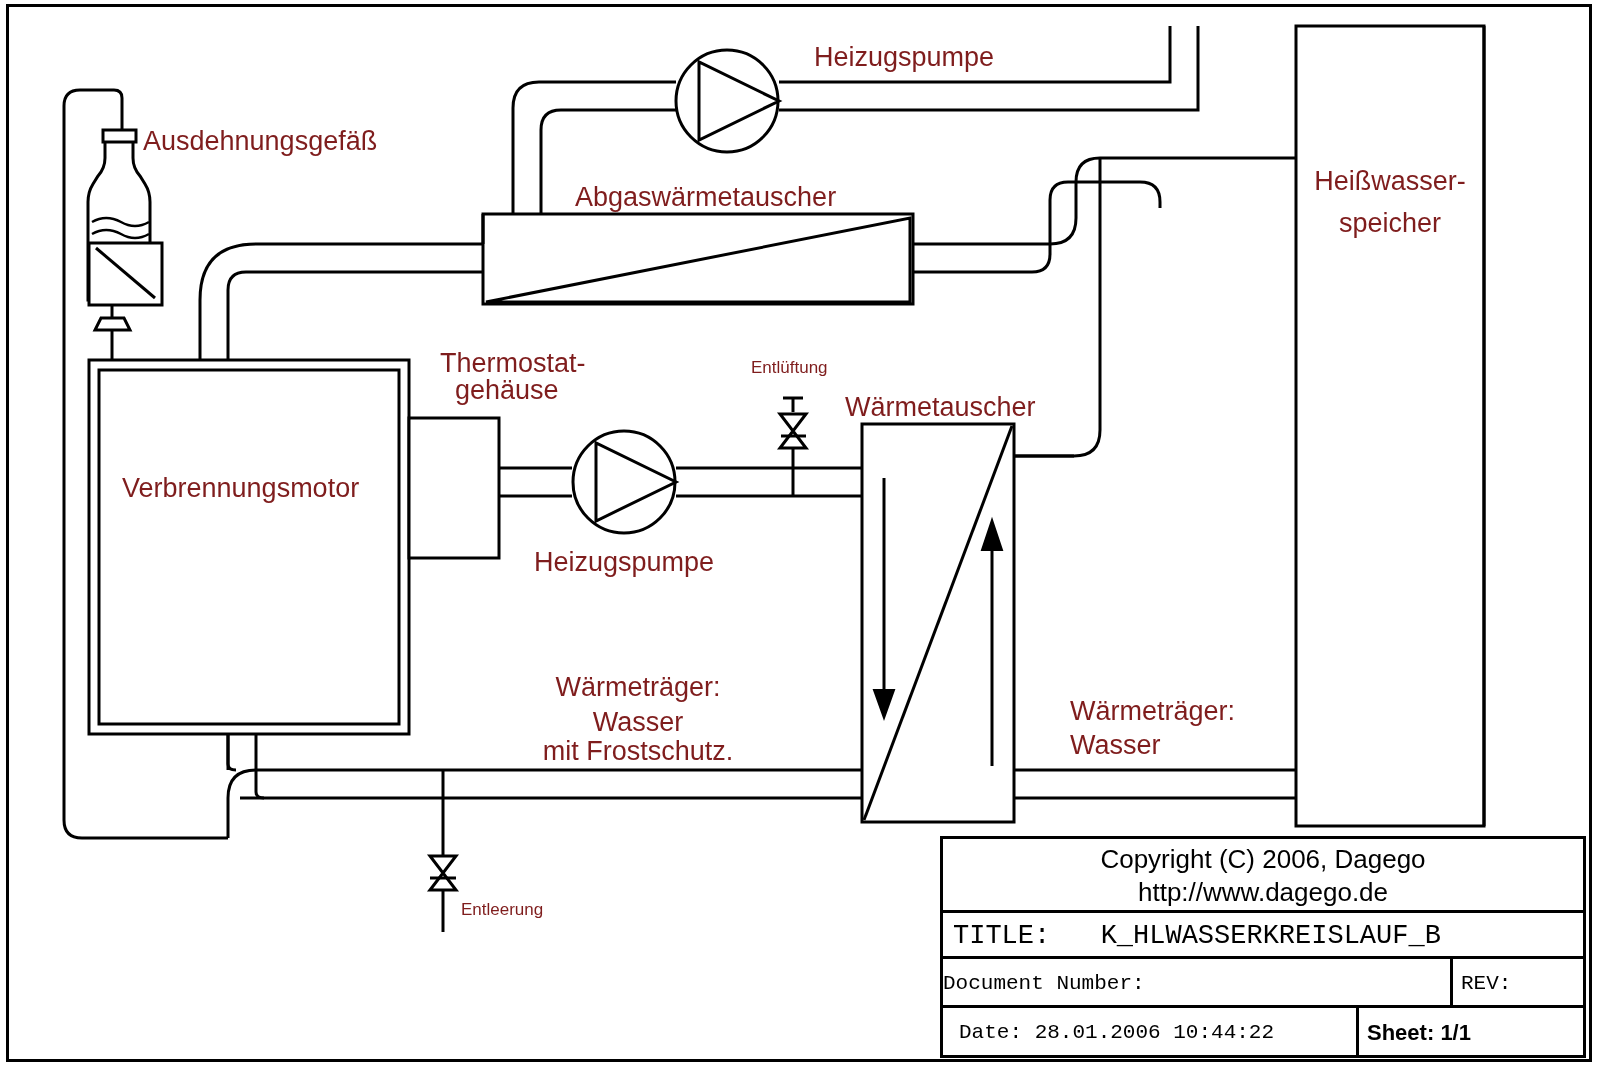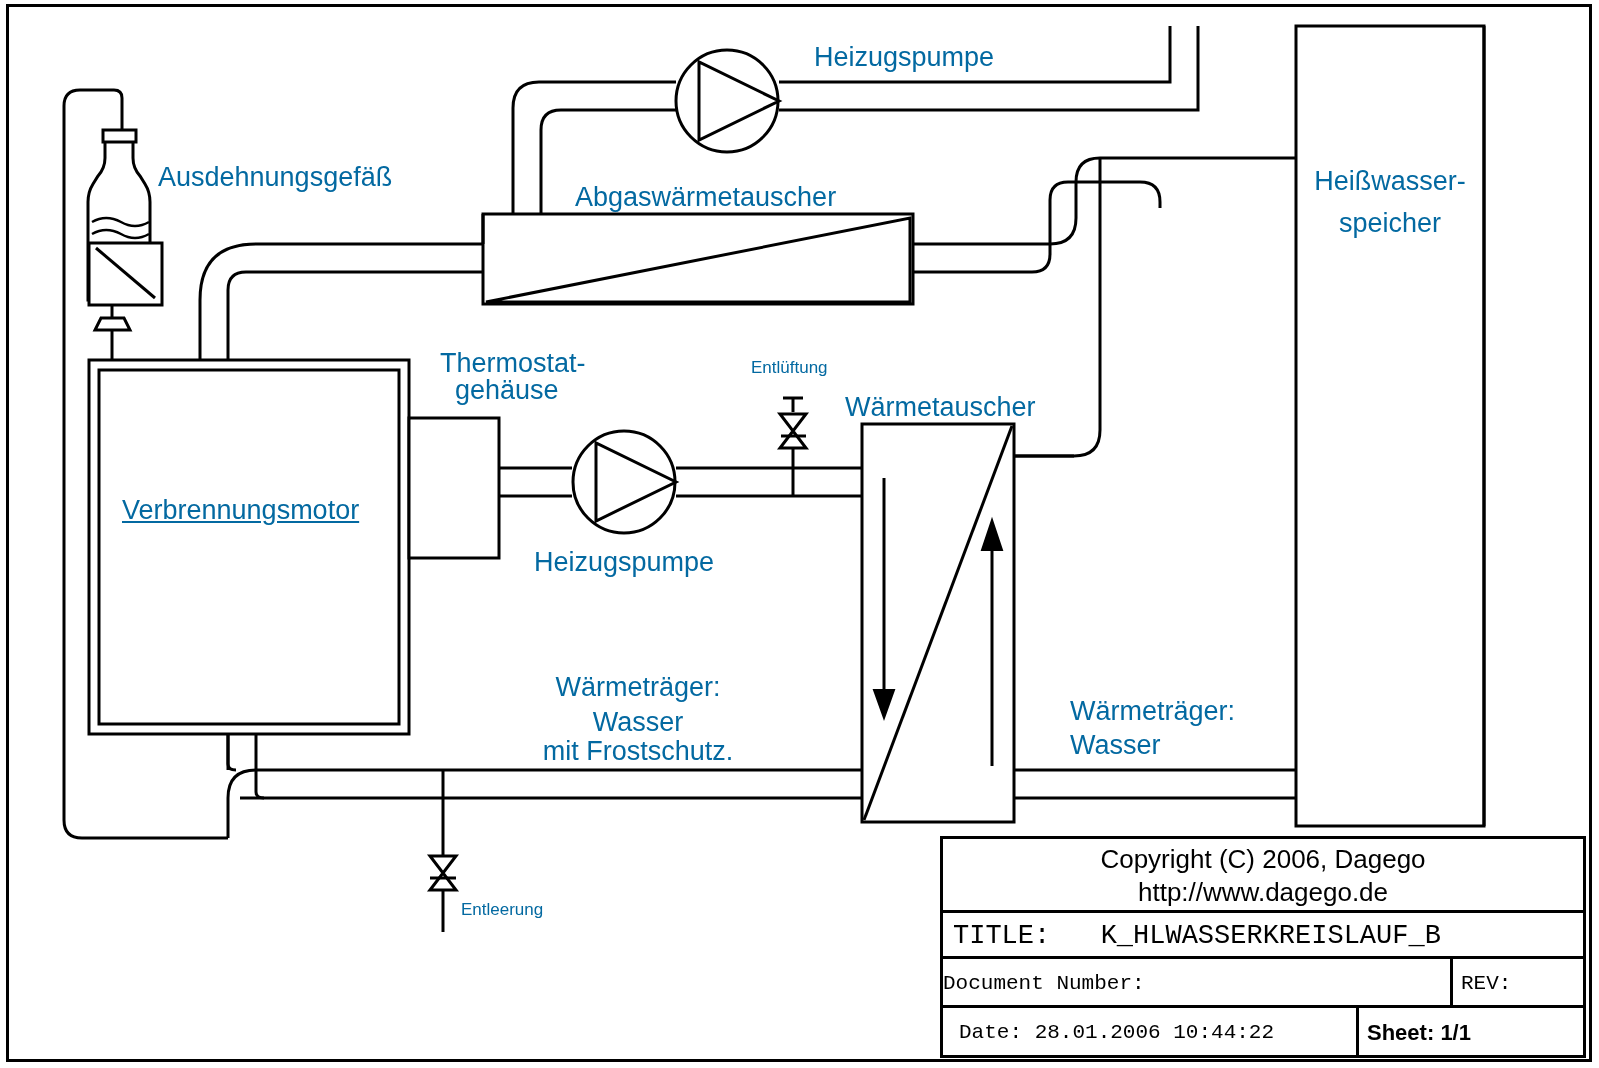--- a/index.html
+++ b/index.html
@@ -29,21 +29,21 @@
   svg#diagram {
     position: absolute;
     left: 0;
     top: 0;
     width: 1599px;
     height: 1068px;
   }
   .lbl {
     position: absolute;
     font-family: "Liberation Sans", sans-serif;
-    color: #0369a1;
+    color: #7f1d1d;
     white-space: nowrap;
   }
   .lbl-lg { font-size: 27px; }
   .lbl-sm { font-size: 17px; text-align: center; }
   .center { text-align: center; }
 
   
   #titleblock {
     position: absolute;
     left: 940px;
@@ -243,37 +243,37 @@
       <g stroke="#000" stroke-width="3" fill="none">
         <path d="M228 734 L228 764 Q228 770 236 770"></path>
         <path d="M256 734 L256 792 Q256 798 264 798"></path>
       </g>
 
       <line x1="1484" y1="26" x2="1484" y2="826" stroke="#000" stroke-width="3"></line>
 
     </g>
   </svg>
 
-  <div class="lbl lbl-lg" style="left:158px; top:126px;margin-top:36px;">Ausdehnungsgefäß</div>
+  <div class="lbl lbl-lg" style="left:143px; top:126px;">Ausdehnungsgefäß</div>
 
   <div class="lbl lbl-lg" style="left:814px; top:42px;">Heizugspumpe</div>
 
   <div class="lbl lbl-lg" style="left:556px; top:182px;margin-left:19px;">Abgaswärmetauscher</div>
 
   <div class="lbl lbl-lg center" style="left:1300px; top:166px; width:180px;">Heißwasser-</div>
   <div class="lbl lbl-lg center" style="left:1300px; top:208px; width:180px;">speicher</div>
 
   <div class="lbl lbl-lg" style="left:440px; top:348px;">Thermostat-</div>
   <div class="lbl lbl-lg" style="left:455px; top:375px;">gehäuse</div>
 
   <div class="lbl lbl-sm" style="left:751px; top:358px;">Entlüftung</div>
 
   <div class="lbl lbl-lg" style="left:845px; top:392px;">Wärmetauscher</div>
 
-  <div class="lbl lbl-lg" style="left:122px; top:495px;text-decoration:underline;">Verbrennungsmotor</div>
+  <div class="lbl lbl-lg" style="left:122px; top:473px;">Verbrennungsmotor</div>
 
   <div class="lbl lbl-lg" style="left:534px; top:547px;">Heizugspumpe</div>
 
   <div class="lbl lbl-lg center" style="left:478px; top:672px; width:320px;">Wärmeträger:</div>
   <div class="lbl lbl-lg center" style="left:478px; top:707px; width:320px;">Wasser</div>
   <div class="lbl lbl-lg center" style="left:478px; top:736px; width:320px;">mit Frostschutz.</div>
 
   <div class="lbl lbl-lg" style="left:1070px; top:696px;">Wärmeträger:</div>
   <div class="lbl lbl-lg" style="left:1070px; top:730px;">Wasser</div>
 

